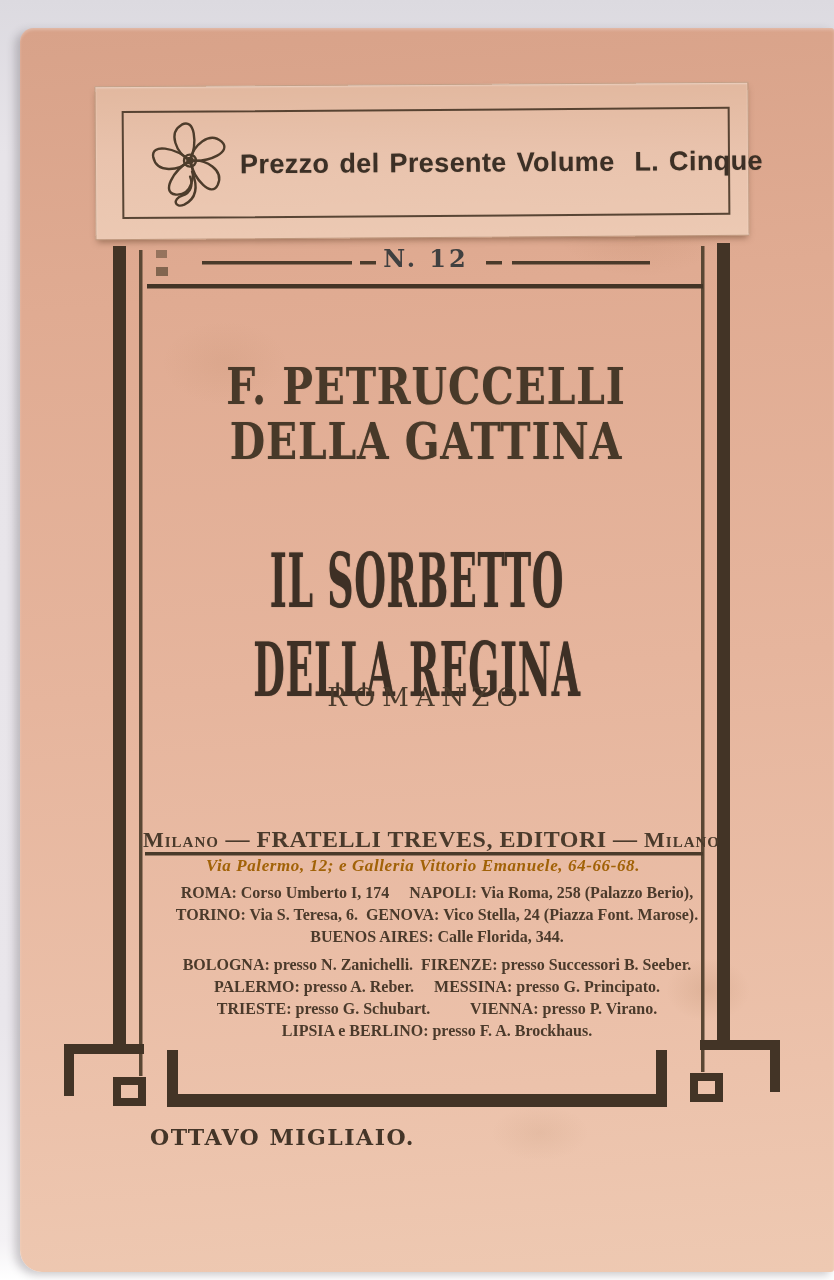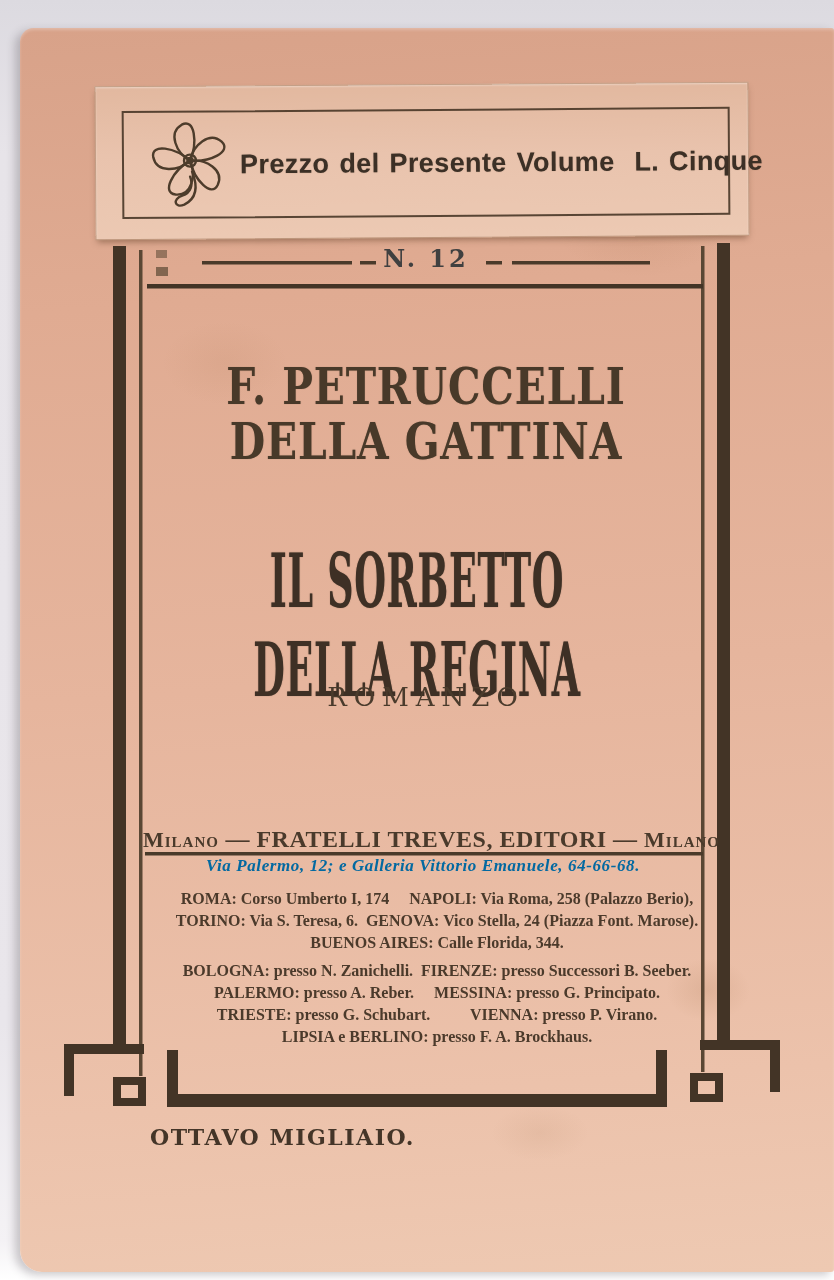--- a/index.html
+++ b/index.html
@@ -69,23 +69,23 @@
   .genre{
     position:absolute;left:150px;top:682px;width:552px;text-align:center;
     font-size:26px;letter-spacing:7px;color:#4a3b2c;
   }
   .pub{position:absolute;left:143px;top:826px;width:560px;text-align:center;color:#4a3a2b;}
   .pub-main{font-family:"Liberation Serif",serif;font-weight:bold;white-space:pre;}
   .pub-main .sc{font-variant:small-caps;font-size:22px;letter-spacing:1px;}
   .pub-main .pn{font-size:24px;letter-spacing:.5px;}
   .pub-italic{
     font-family:"Liberation Serif",serif;font-style:italic;font-weight:bold;
-    font-size:17px;letter-spacing:.6px;margin-top:3px;color:#0369a1;
+    font-size:17px;letter-spacing:.6px;margin-top:3px;color:#a16207;
   }
-  .branches{margin-top:12px;padding-left:28px;}
+  .branches{margin-top:6px;padding-left:28px;}
   .branch{
     font-family:"Liberation Serif",serif;font-size:16px;font-weight:bold;
     line-height:22px;white-space:pre;color:#4b3a2b;
   }
   .branch.group-gap{margin-top:6px;}
   .edition{
     position:absolute;left:150px;top:1124px;width:552px;text-align:left;
     font-weight:bold;font-size:22px;letter-spacing:1.5px;color:#443528;
   }
 

